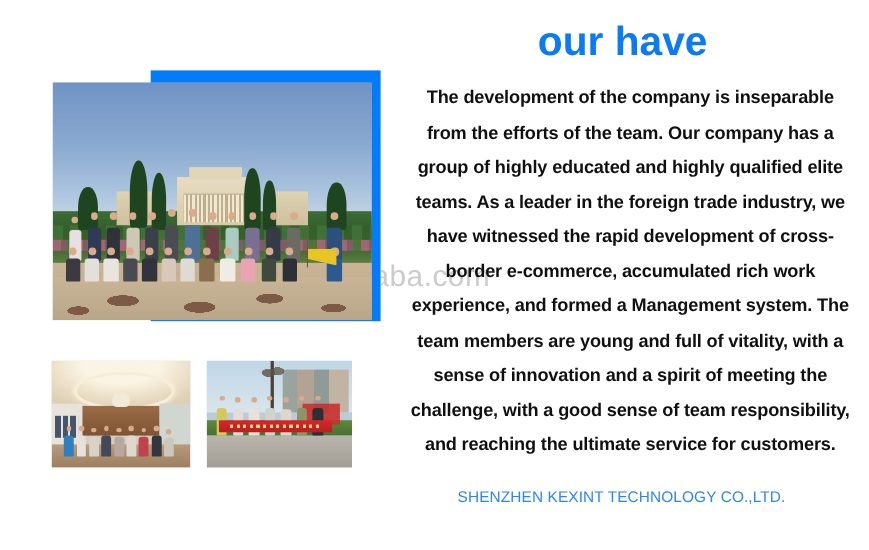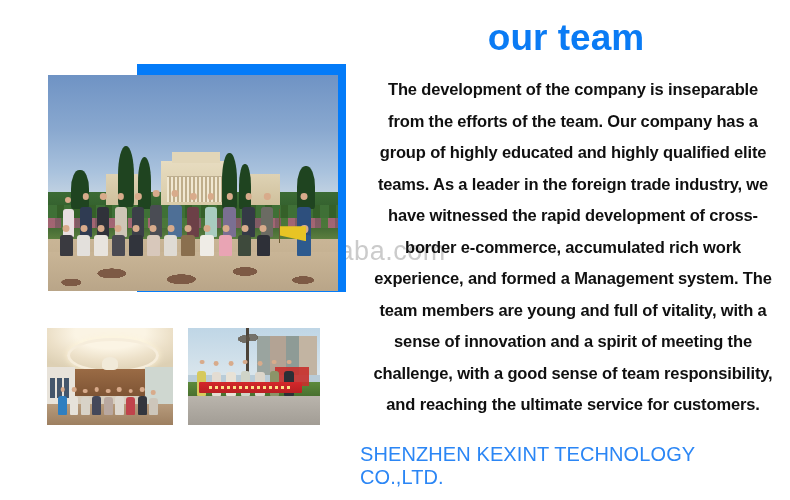--- a/index.html
+++ b/index.html
@@ -266,22 +266,23 @@
     color: #101010;
     font-size: 16.5px;
     font-weight: 700;
     line-height: 31.5px;
     letter-spacing: -0.15px;
   }
   #company {
     position: absolute;
     left: 0; right: 20px;
     top: 443px;
+    text-align: center;
     color: #2B86F5;
-    font-size: 20px;
+    font-size: 14px;
     font-weight: 400;
     letter-spacing: .1px;
   }
 </style>
 </head>
 <body>
 
 <div id="page">
 
   <div id="collage">
@@ -471,18 +472,18 @@
             <span class="head"></span>
           </div>
 
         <div class="red-banner"></div>
       </div>
     </div>
 
   </div>
 
   <div id="text-col">
-    <div id="title">our team</div>
+    <div id="title">our have</div>
     <div id="body-copy">The development of the company is inseparable from the efforts of the team. Our company has a group of highly educated and highly qualified elite teams. As a leader in the foreign trade industry, we have witnessed the rapid development of cross-border e-commerce, accumulated rich work experience, and formed a Management system. The team members are young and full of vitality, with a sense of innovation and a spirit of meeting the challenge, with a good sense of team responsibility, and reaching the ultimate service for customers.</div>
     <div id="company">SHENZHEN KEXINT TECHNOLOGY CO.,LTD.</div>
   </div>
 
 </div>
 
 </body></html>

